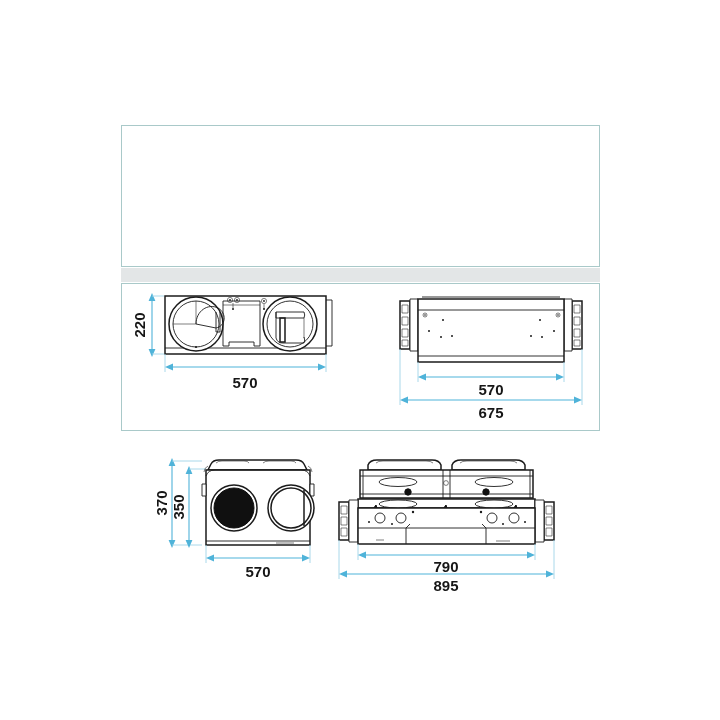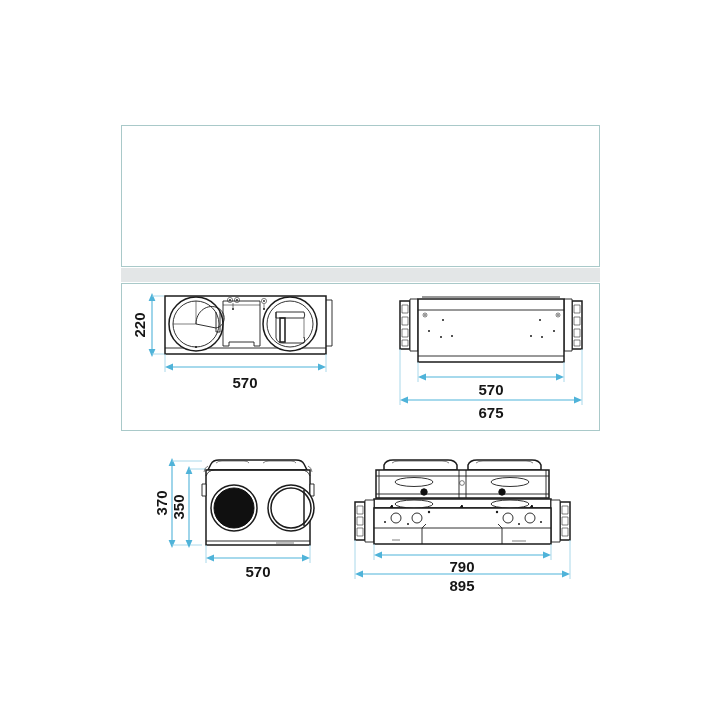--- a/index.html
+++ b/index.html
@@ -28,21 +28,21 @@
   #panel-empty   { left: 121px; top: 125px; width: 479px; height: 142px; }
   #band-top      { position: absolute; left: 121px; top: 268px; width: 479px; height: 14px; background: #e3e6e7; }
   #panel-mid     { left: 121px; top: 283px; width: 479px; height: 148px; }
 
   .view { position: absolute; }
   .view svg { display: block; overflow: visible; }
 
   #view-top-left     { left: 130px; top: 288px; }
   #view-top-right    { left: 388px; top: 288px; }
   #view-bottom-left  { left: 158px; top: 452px; }
-  #view-bottom-right { left: 352px; top: 452px; }
+  #view-bottom-right { left: 336px; top: 452px; }
 
   
   .ln      { fill: none; stroke: #1b1b1b; stroke-width: 1.5; }
   .ln-thin { fill: none; stroke: #1b1b1b; stroke-width: 0.9; }
   .ln-hair { fill: none; stroke: #2a2a2a; stroke-width: 0.6; }
   .fill-w  { fill: #ffffff; stroke: #1b1b1b; stroke-width: 1.5; }
   .fill-w-thin { fill: #ffffff; stroke: #1b1b1b; stroke-width: 0.9; }
   .fill-k  { fill: #101010; stroke: #101010; stroke-width: 1; }
   .dot     { fill: #1b1b1b; }
 

